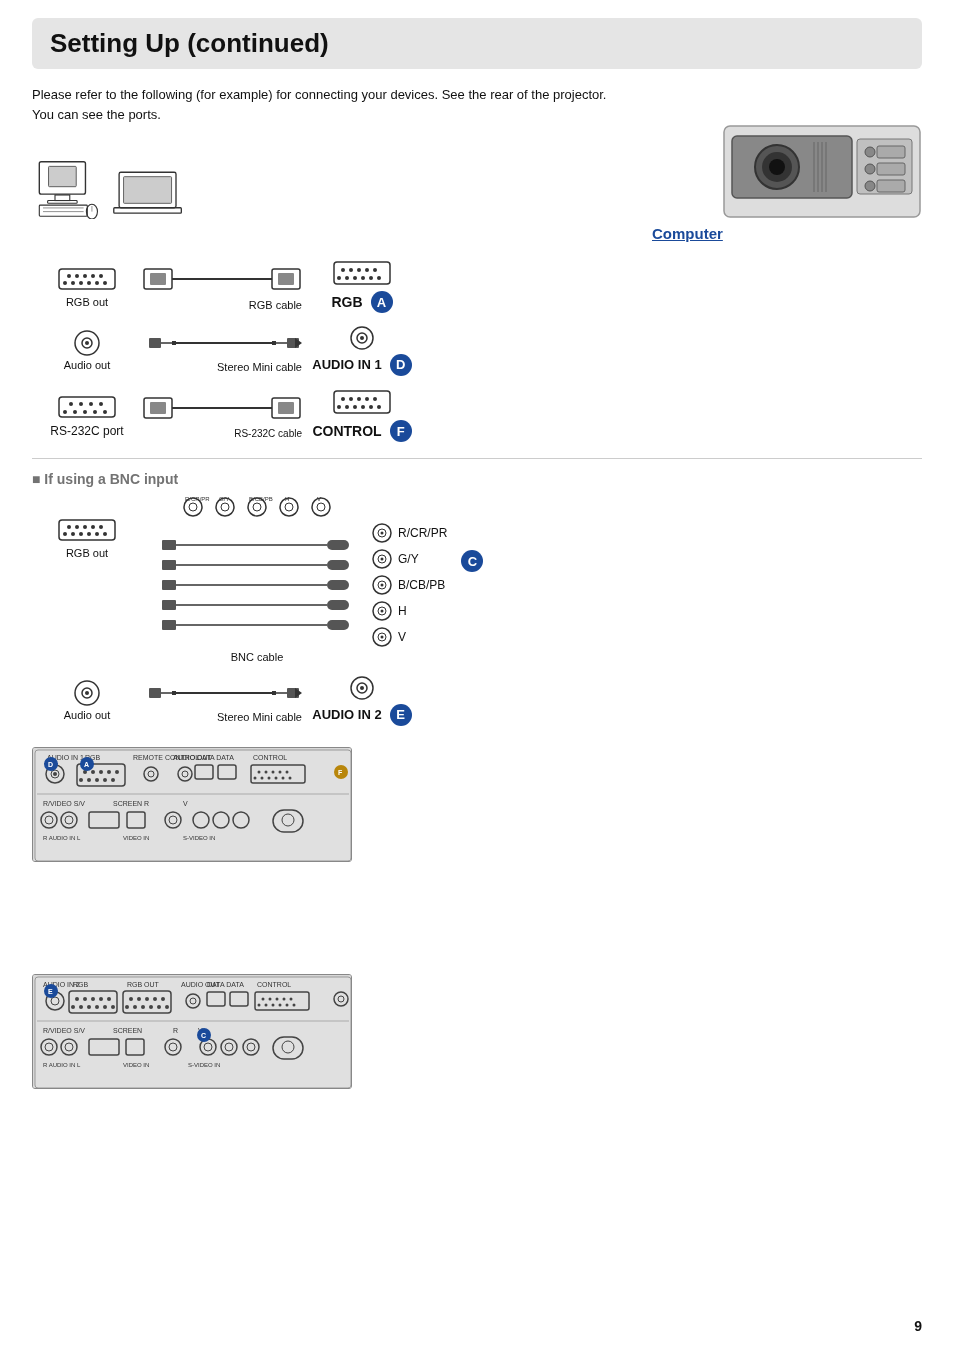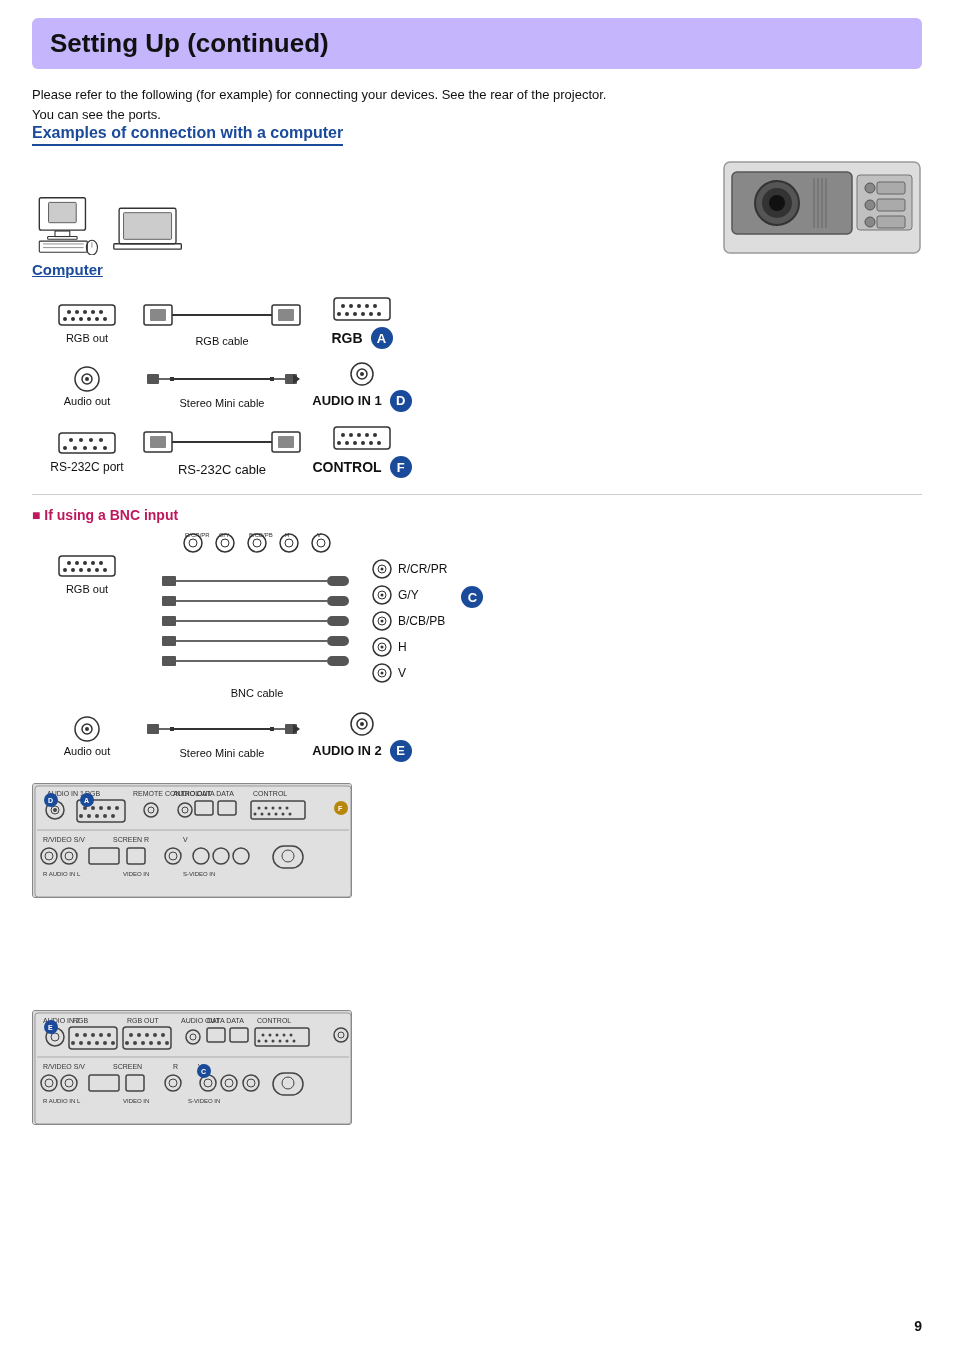--- a/index.html
+++ b/index.html
@@ -12,21 +12,21 @@
       color: #111;
       position: relative;
     }
 
     .page-container {
       padding: 18px 32px 32px 32px;
     }
 
     
     .title-bar {
-      background: #c4b5fd;
+      background: #e5e5e5;
       border-radius: 6px;
       padding: 10px 18px;
       margin-bottom: 16px;
     }
     .title-bar h1 {
       font-size: 26px;
       font-weight: bold;
       color: #111;
     }
 
@@ -42,21 +42,21 @@
       color: #1a4a9a;
       border-bottom: 2px solid #1a4a9a;
       display: inline-block;
       margin-bottom: 14px;
       padding-bottom: 2px;
     }
 
     .subsection-heading {
       font-size: 14px;
       font-weight: bold;
-      color: #be185d;
+      color: #737373;
       margin: 10px 0 8px 0;
     }
 
     
     .col-label {
       font-size: 15px;
       font-weight: bold;
       color: #1a4a9a;
       text-decoration: underline;
       margin-bottom: 8px;
@@ -77,21 +77,21 @@
       flex-direction: column;
       align-items: center;
       font-size: 12px;
       text-align: center;
     }
 
     .conn-cable {
       width: 160px;
       display: flex;
       flex-direction: column;
-      align-items: center;
+      align-items: flex-end;
       font-size: 12px;
       text-align: center;
     }
 
     .conn-port {
       width: 120px;
       display: flex;
       flex-direction: column;
       align-items: center;
       font-size: 13px;
@@ -167,20 +167,21 @@
       flex-direction: row;
       gap: 10px;
       margin-bottom: 6px;
       align-items: flex-end;
     }
 
     .comp-label-row {
       display: flex;
       flex-direction: row;
       margin-bottom: 8px;
+      justify-content: flex-end;
     }
 
     .comp-label-col {
       width: 270px;
     }
 
     .proj-label-col {
       width: 300px;
     }
 
@@ -228,21 +229,20 @@
   
   <div class="title-bar">
     <h1>Setting Up (continued)</h1>
   </div>
 
   
   <p class="intro-text" style="white-space: pre-line;">Please refer to the following (for example) for connecting your devices. See the rear of the projector.
 You can see the ports.</p>
 
   
-  <div class="section-heading">Examples of connection with a computer</div>
 
   
   <div class="top-images-row">
 
     <svg class="computer-icon" viewBox="0 0 70 65" xmlns="http://www.w3.org/2000/svg">
       <rect x="5" y="3" width="50" height="35" rx="2" fill="none" stroke="#333" stroke-width="1.5"></rect>
       <rect x="15" y="8" width="30" height="22" rx="1" fill="#ccc" stroke="#555" stroke-width="1"></rect>
       <rect x="22" y="39" width="16" height="6" fill="none" stroke="#333" stroke-width="1.2"></rect>
       <rect x="14" y="45" width="32" height="3" rx="1" fill="none" stroke="#333" stroke-width="1.2"></rect>
 
@@ -414,21 +414,21 @@
         </div>
 
         <div class="conn-cable">
           <svg width="160" height="36" viewBox="0 0 160 36" xmlns="http://www.w3.org/2000/svg">
             <rect x="2" y="8" width="28" height="20" rx="2" fill="none" stroke="#333" stroke-width="1.5"></rect>
             <rect x="8" y="12" width="16" height="12" rx="1" fill="#888"></rect>
             <line x1="30" y1="18" x2="130" y2="18" stroke="#333" stroke-width="2"></line>
             <rect x="130" y="8" width="28" height="20" rx="2" fill="none" stroke="#333" stroke-width="1.5"></rect>
             <rect x="136" y="12" width="16" height="12" rx="1" fill="#888"></rect>
           </svg>
-          <span style="font-size:13px;margin-top:2px;">RS-232C cable</span>
+          <span style="font-size:10px;margin-top:2px;">RS-232C cable</span>
         </div>
 
         <div class="conn-port">
           <svg width="58" height="30" viewBox="0 0 58 30" xmlns="http://www.w3.org/2000/svg">
             <rect x="1" y="4" width="56" height="22" rx="3" fill="none" stroke="#333" stroke-width="1.5"></rect>
             <circle cx="10" cy="12" r="2" fill="#333"></circle>
             <circle cx="18" cy="12" r="2" fill="#333"></circle>
             <circle cx="26" cy="12" r="2" fill="#333"></circle>
             <circle cx="34" cy="12" r="2" fill="#333"></circle>
             <circle cx="42" cy="12" r="2" fill="#333"></circle>

